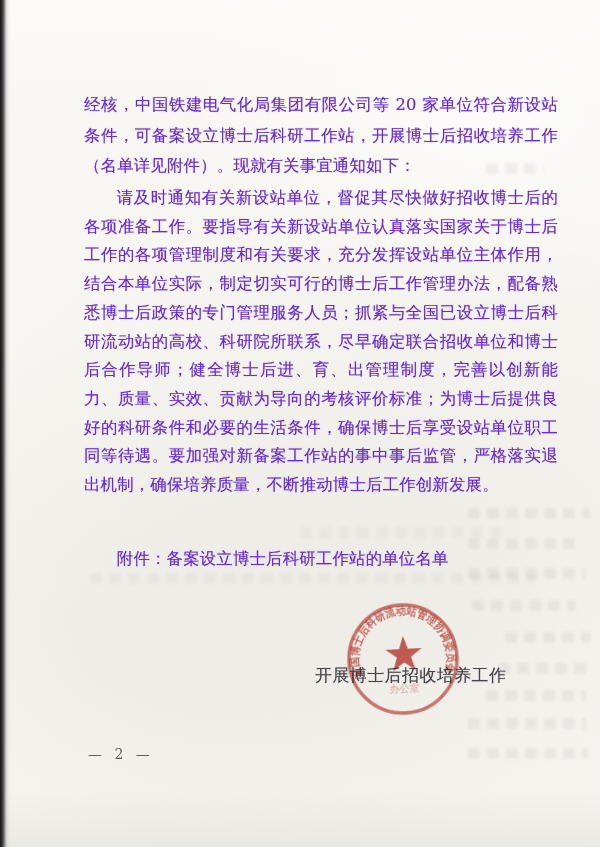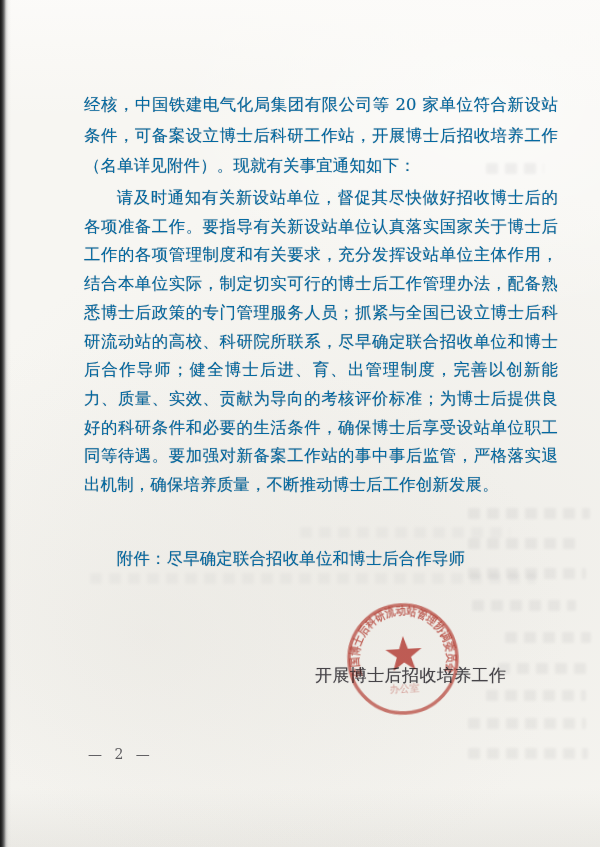--- a/index.html
+++ b/index.html
@@ -17,21 +17,21 @@
     color: #4a484b;
   }
   .scan-edge {
     position: absolute; left: 0; top: 0; bottom: 0; width: 11px;
     background: linear-gradient(90deg, #161616 0px, #303030 2px, #6f6f6f 4px,
                 rgba(150,150,150,.4) 6px, rgba(190,190,188,.15) 8px, rgba(190,190,188,0) 11px);
   }
   .bodytext {
     position: absolute; left: 84px; width: 474px; margin: 0;
     font-size: 16.4px; text-align: justify; letter-spacing: .2px;
-    color: #0369a1; text-shadow: 0 0 1px rgba(92,90,95,.5);
+    color: #6d28d9; text-shadow: 0 0 1px rgba(92,90,95,.5);
   }
   .p-cont  { top: 90px;  line-height: 30.6px; }
   .p-main  { top: 184px; line-height: 28.7px; text-indent: 2em; }
   .attach  { top: 546px; line-height: 26px;  text-indent: 2em; }
   .signature {
     position: absolute; left: 315px; top: 664px;
     font-size: 17px; letter-spacing: .4px; color: #464448;
     text-shadow: 0 0 1px rgba(92,90,95,.5);
   }
   .dateline {
@@ -75,21 +75,21 @@
   <div class="ghost" style="left:505px; top:632px; width:86px;"></div>
   <div class="ghost" style="left:498px; top:663px; width:94px;"></div>
   <div class="ghost" style="left:486px; top:690px; width:100px;"></div>
   <div class="ghost" style="left:468px; top:718px; width:118px;"></div>
   <div class="ghost" style="left:468px; top:748px; width:120px;"></div>
 
   <p class="bodytext p-cont">经核，中国铁建电气化局集团有限公司等 20 家单位符合新设站条件，可备案设立博士后科研工作站，开展博士后招收培养工作（名单详见附件）。现就有关事宜通知如下：</p>
 
   <p class="bodytext p-main">请及时通知有关新设站单位，督促其尽快做好招收博士后的各项准备工作。要指导有关新设站单位认真落实国家关于博士后工作的各项管理制度和有关要求，充分发挥设站单位主体作用，结合本单位实际，制定切实可行的博士后工作管理办法，配备熟悉博士后政策的专门管理服务人员；抓紧与全国已设立博士后科研流动站的高校、科研院所联系，尽早确定联合招收单位和博士后合作导师；健全博士后进、育、出管理制度，完善以创新能力、质量、实效、贡献为导向的考核评价标准；为博士后提供良好的科研条件和必要的生活条件，确保博士后享受设站单位职工同等待遇。要加强对新备案工作站的事中事后监管，严格落实退出机制，确保培养质量，不断推动博士后工作创新发展。</p>
 
-  <p class="bodytext attach">附件：尽早确定联合招收单位和博士后合作导师</p>
+  <p class="bodytext attach">附件：备案设立博士后科研工作站的单位名单</p>
 
   <div class="signature">开展博士后招收培养工作</div>
 
 
   <svg class="seal" width="118" height="118" viewBox="0 0 118 118">
     <circle cx="59" cy="59" r="54" fill="none" stroke="#c24a40" stroke-width="3.4" opacity="0.72"></circle>
     <polygon points="60,36 64.4,48.9 78.1,49.1 67.1,57.3 71.2,70.4 60,62.5 48.8,70.4 52.9,57.3 41.9,49.1 55.6,48.9" fill="#bf4038" opacity="0.82"></polygon>
     <path id="sealArcPath" d="M 17.2 74.2 A 44.5 44.5 0 1 1 100.8 74.2" fill="none"></path>
     <text font-size="11.5" font-weight="bold" fill="#c24a40" opacity="0.8" font-family="DejaVu Serif, Liberation Serif, serif">
       <textPath href="#sealArcPath" xlink:href="#sealArcPath" startOffset="0" textLength="171" lengthAdjust="spacingAndGlyphs">全国博士后科研流动站管理协调委员会</textPath>

